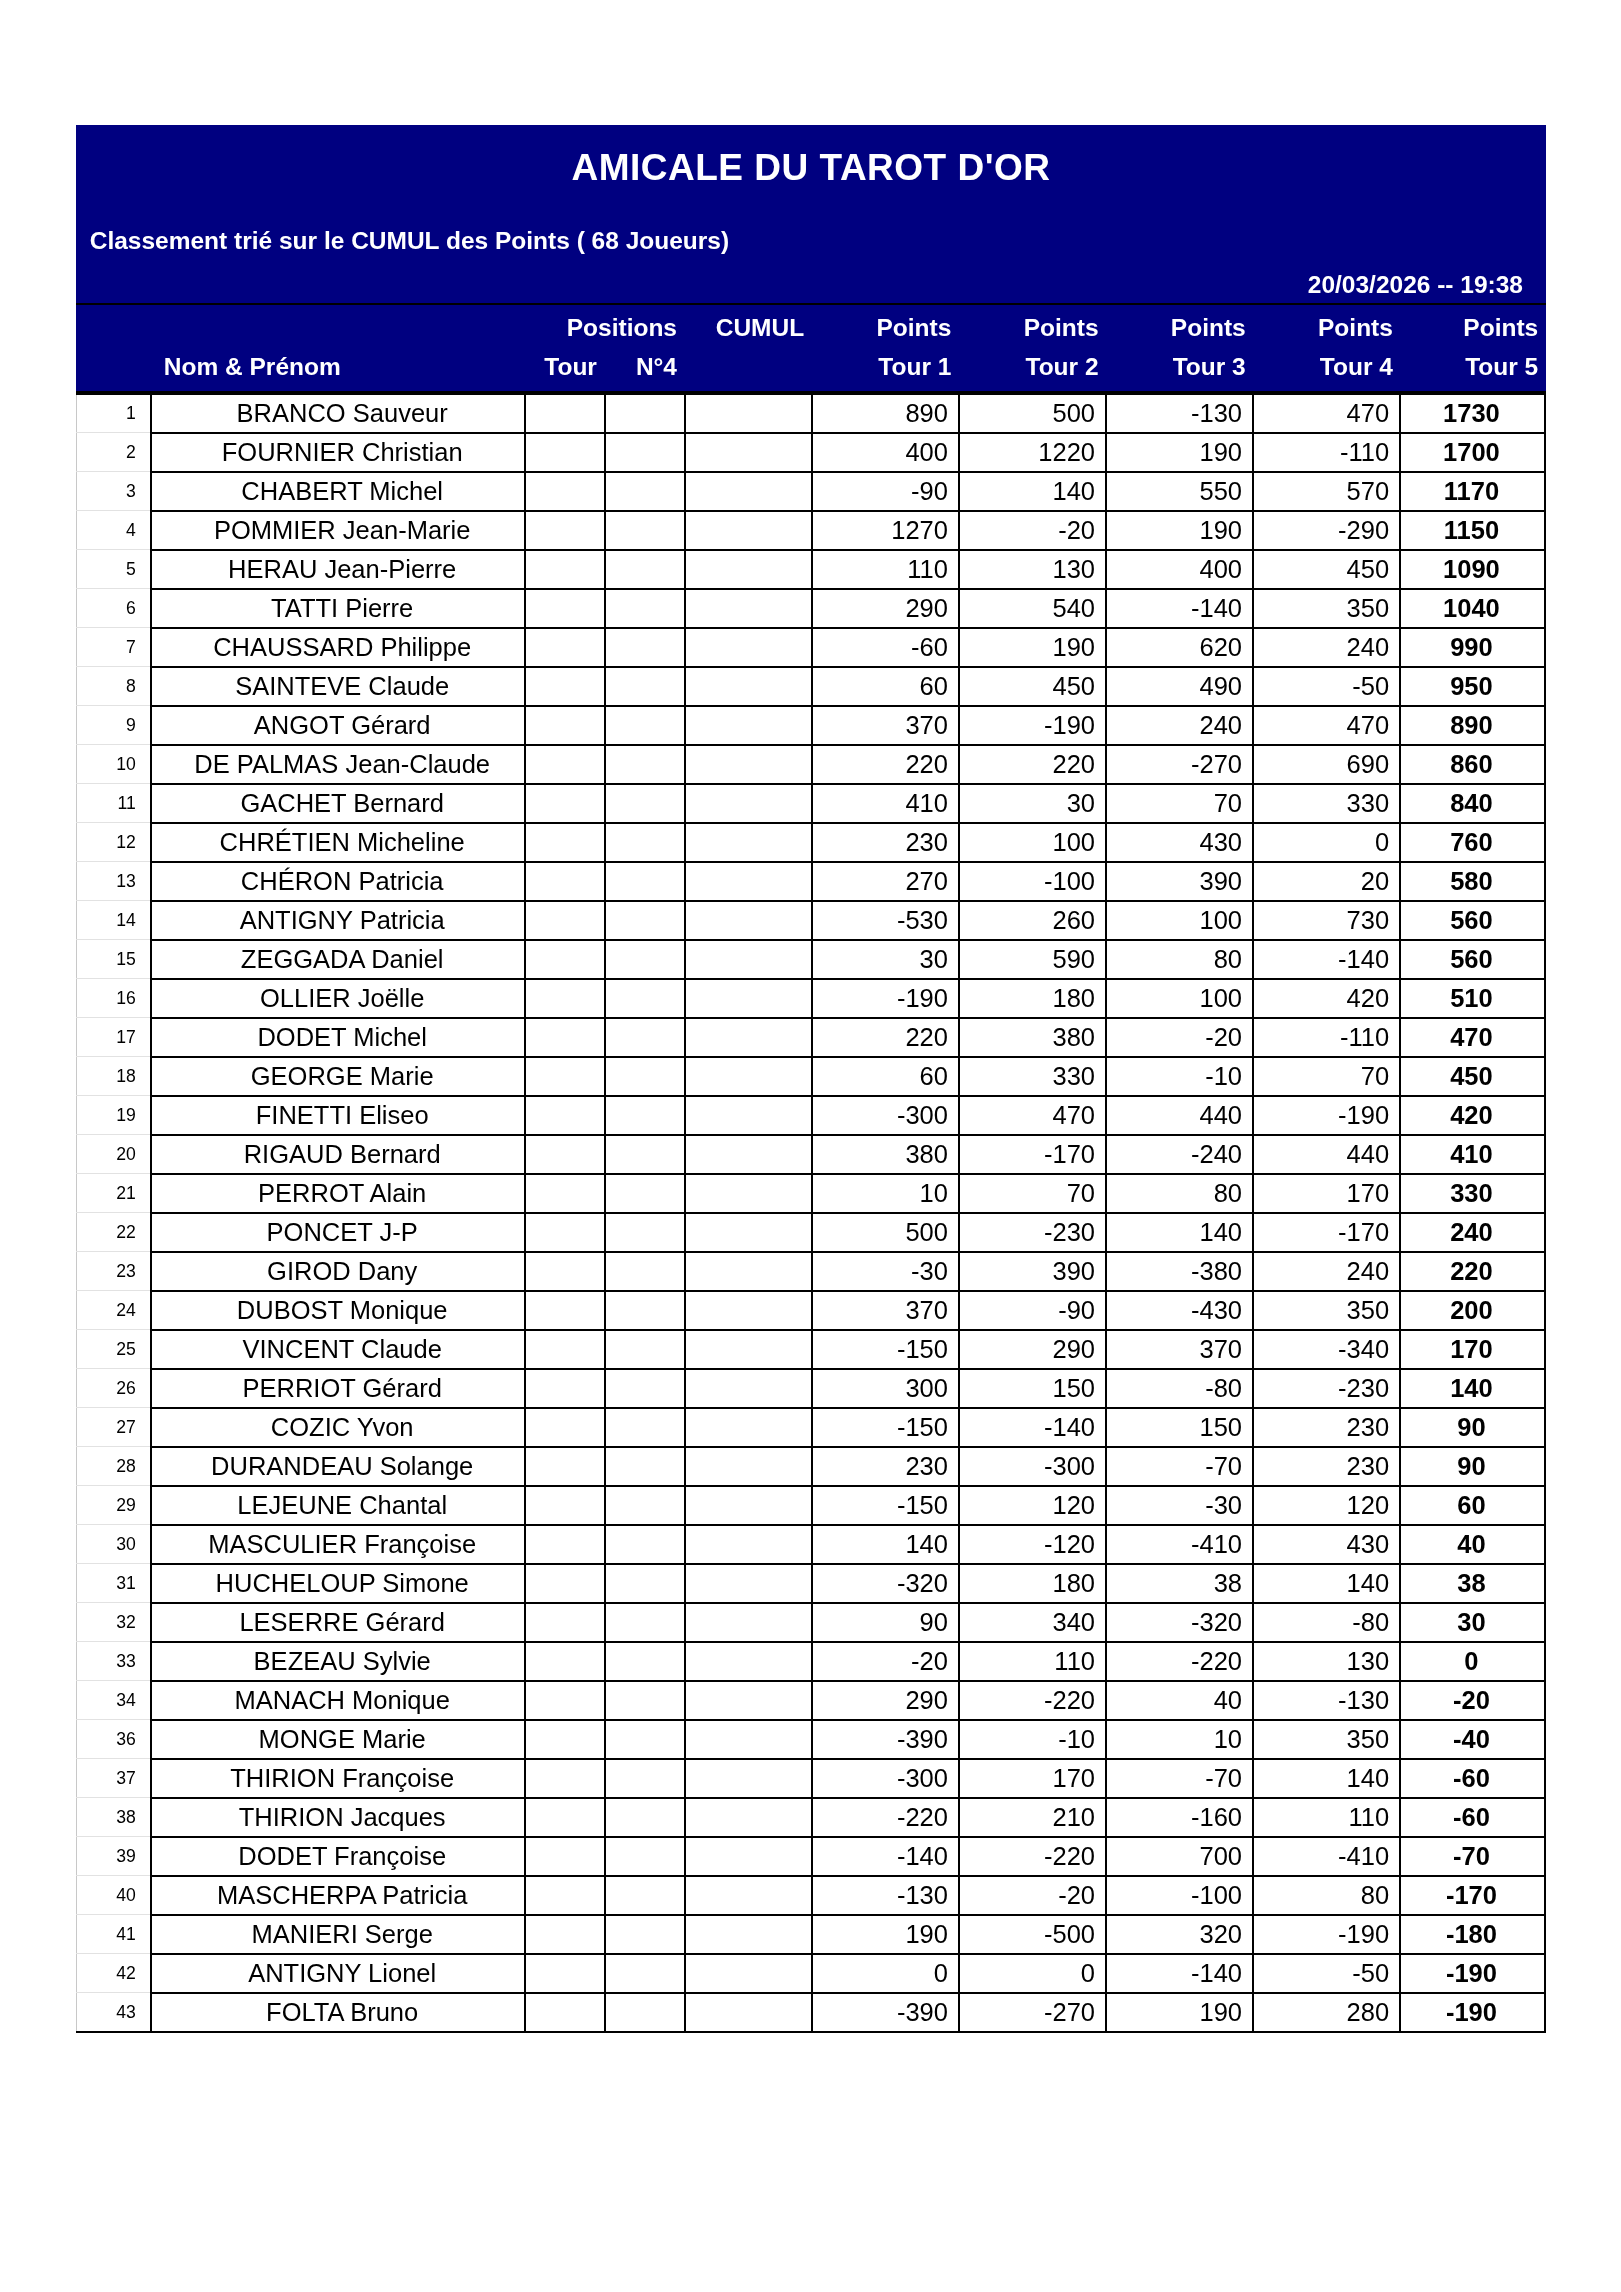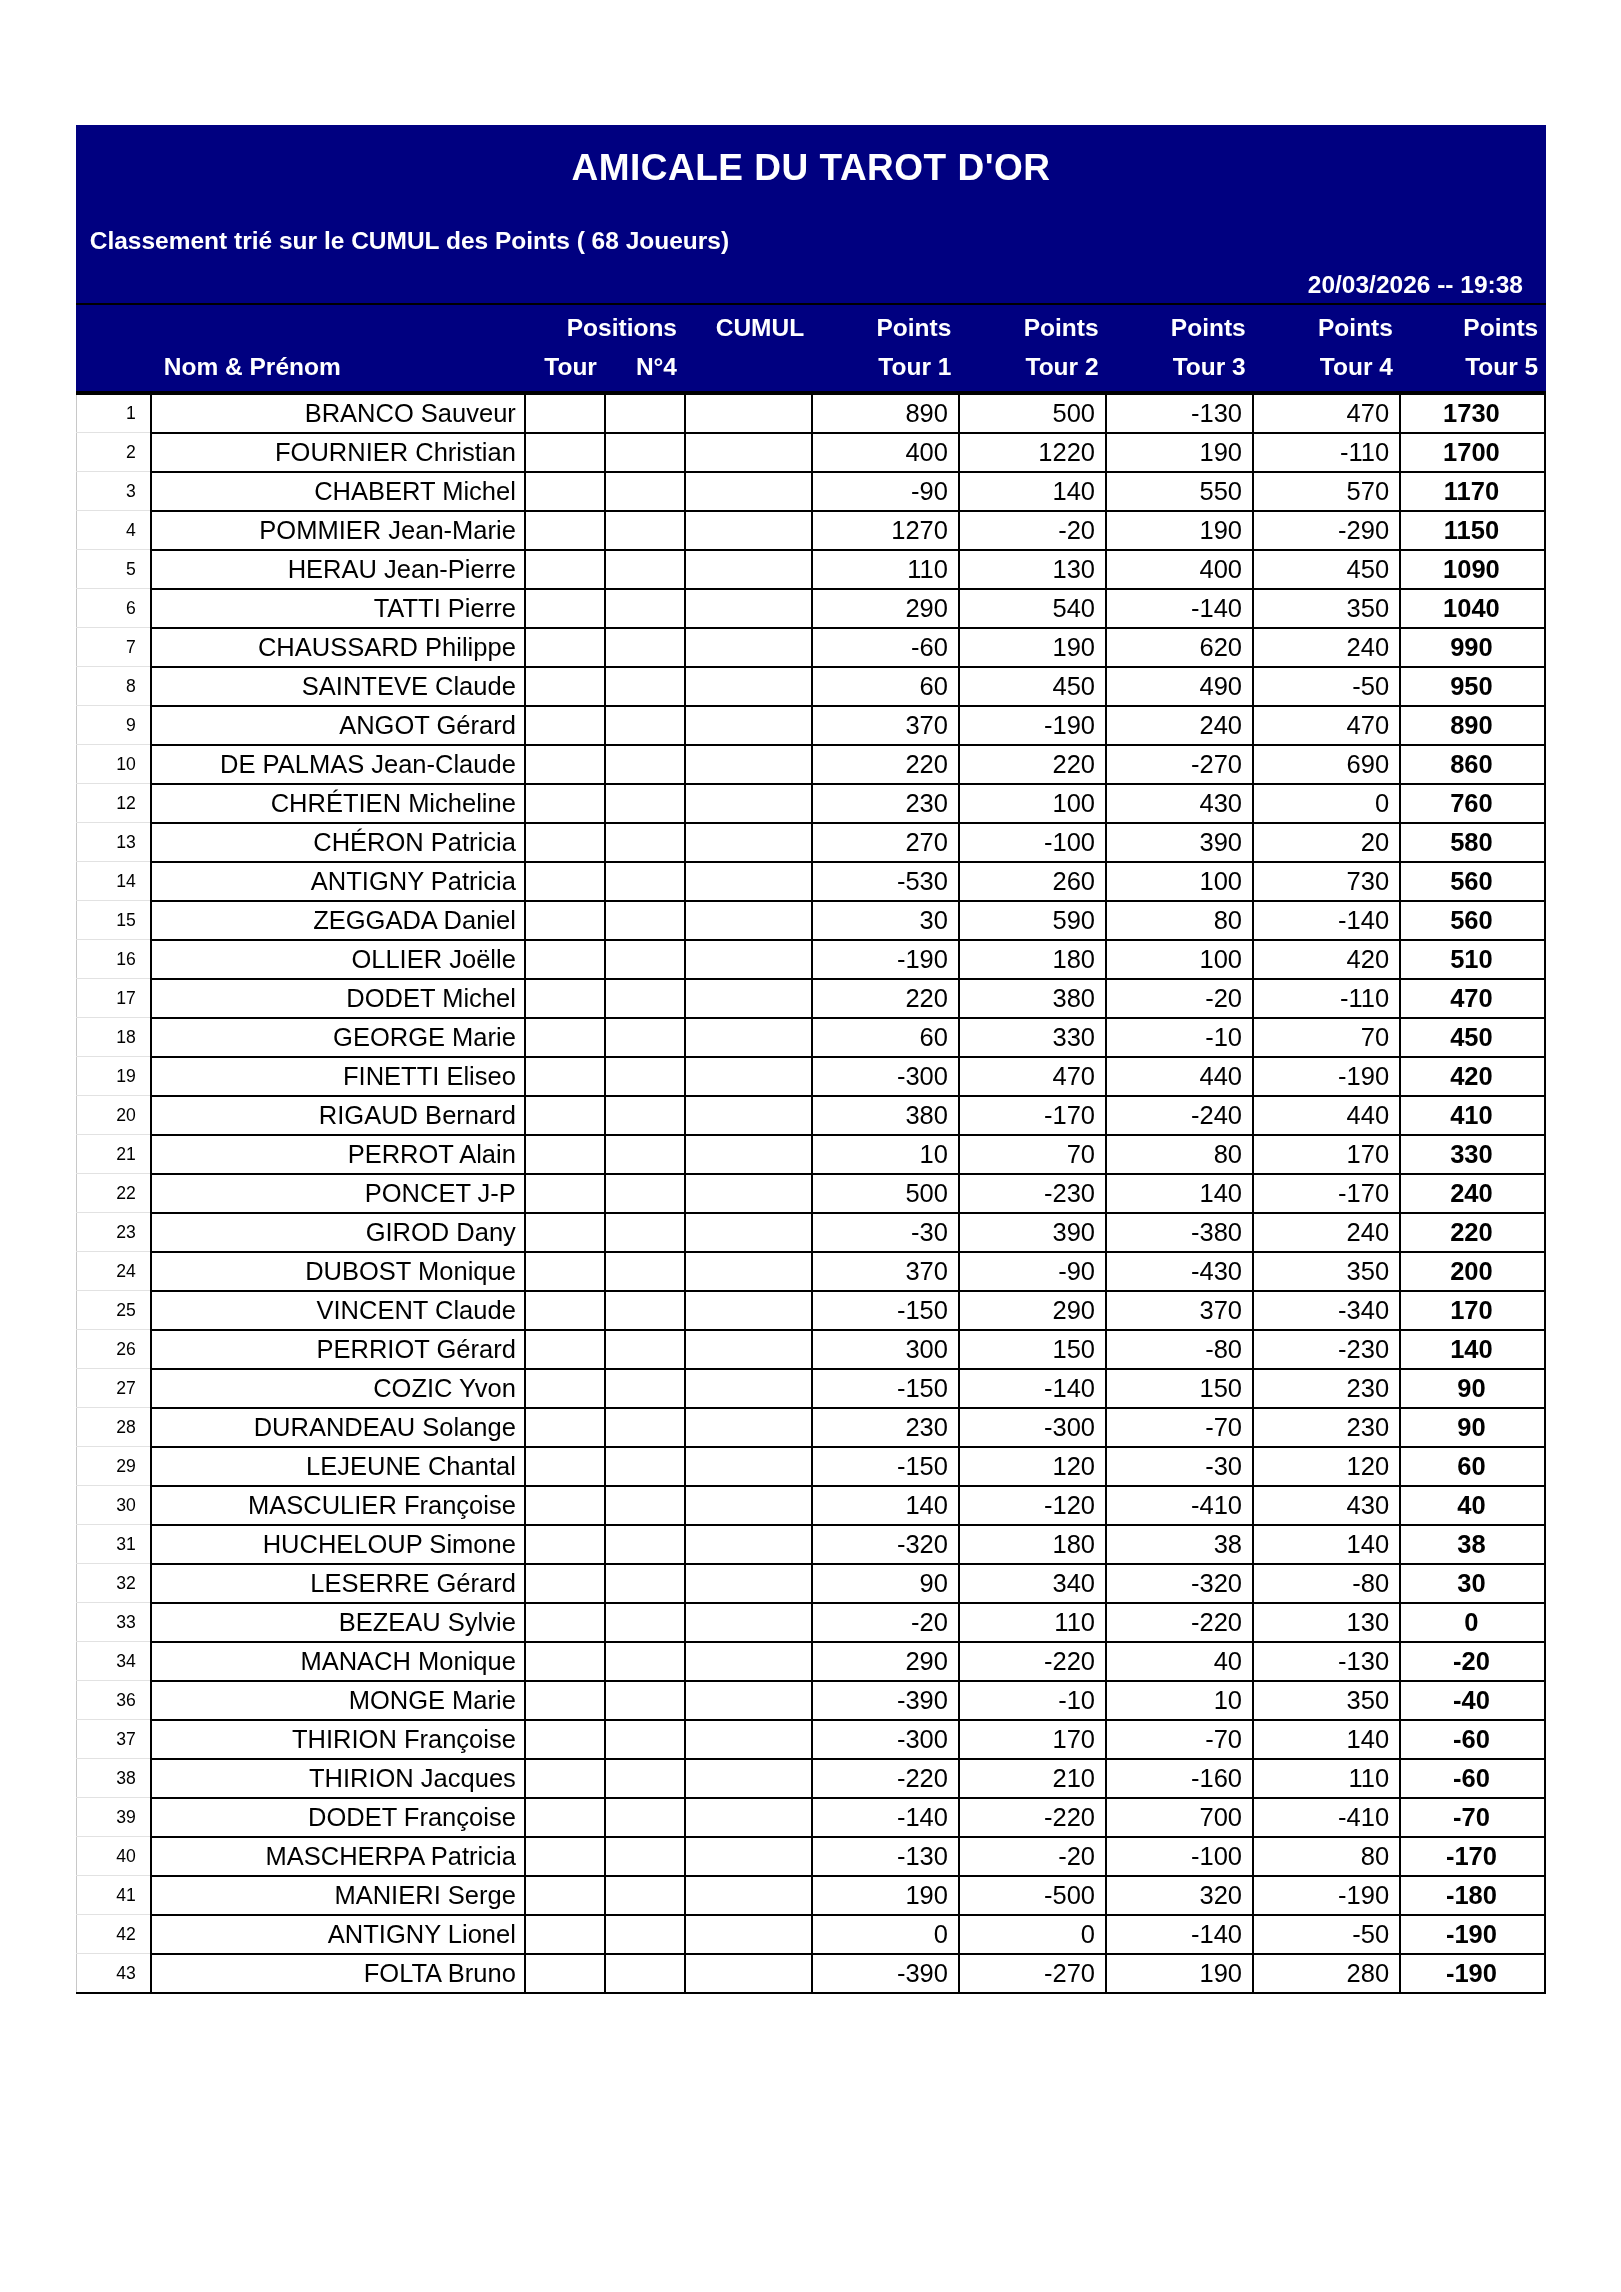--- a/index.html
+++ b/index.html
@@ -103,21 +103,21 @@
   td.rank {
     text-align: right;
     font-size: 17.6px;
     border-left: 1px solid #c8c8c8;
     border-top: 1px solid #e2e2e2;
     border-bottom: 1px solid #e2e2e2;
     border-right: 2px solid #000000;
     padding-right: 13.7px;
   }
   td.name {
-    text-align: right;
+    text-align: center;
     padding-left: 17px;
   }
   td.blank { }
   td.num {
     text-align: right;
     padding-right: 9.8px;
   }
   td.total {
     text-align: center;
     font-weight: bold;
@@ -306,20 +306,32 @@
             <td class="blank"></td>
             <td class="blank"></td>
             <td class="blank"></td>
             <td class="num">220</td>
             <td class="num">220</td>
             <td class="num">-270</td>
             <td class="num">690</td>
             <td class="total">860</td>
           </tr>
           <tr>
+            <td class="rank">11</td>
+            <td class="name">GACHET Bernard</td>
+            <td class="blank"></td>
+            <td class="blank"></td>
+            <td class="blank"></td>
+            <td class="num">410</td>
+            <td class="num">30</td>
+            <td class="num">70</td>
+            <td class="num">330</td>
+            <td class="total">840</td>
+          </tr>
+          <tr>
             <td class="rank">12</td>
             <td class="name">CHRÉTIEN Micheline</td>
             <td class="blank"></td>
             <td class="blank"></td>
             <td class="blank"></td>
             <td class="num">230</td>
             <td class="num">100</td>
             <td class="num">430</td>
             <td class="num">0</td>
             <td class="total">760</td>

